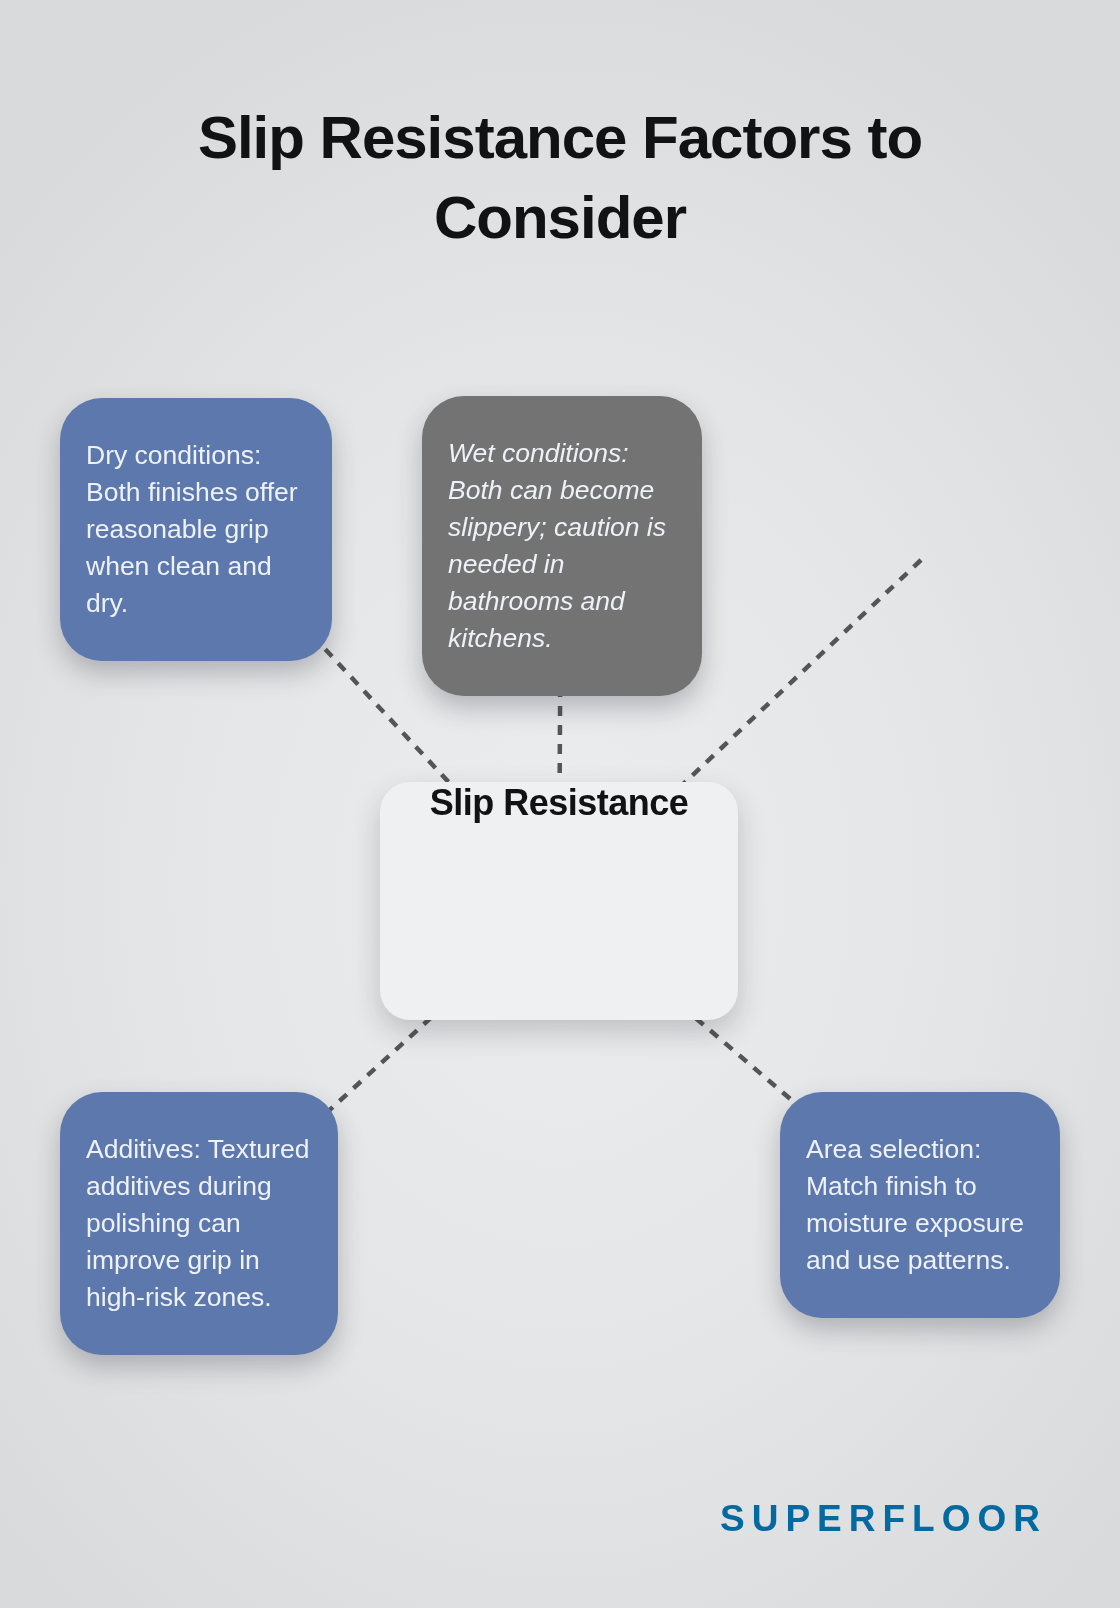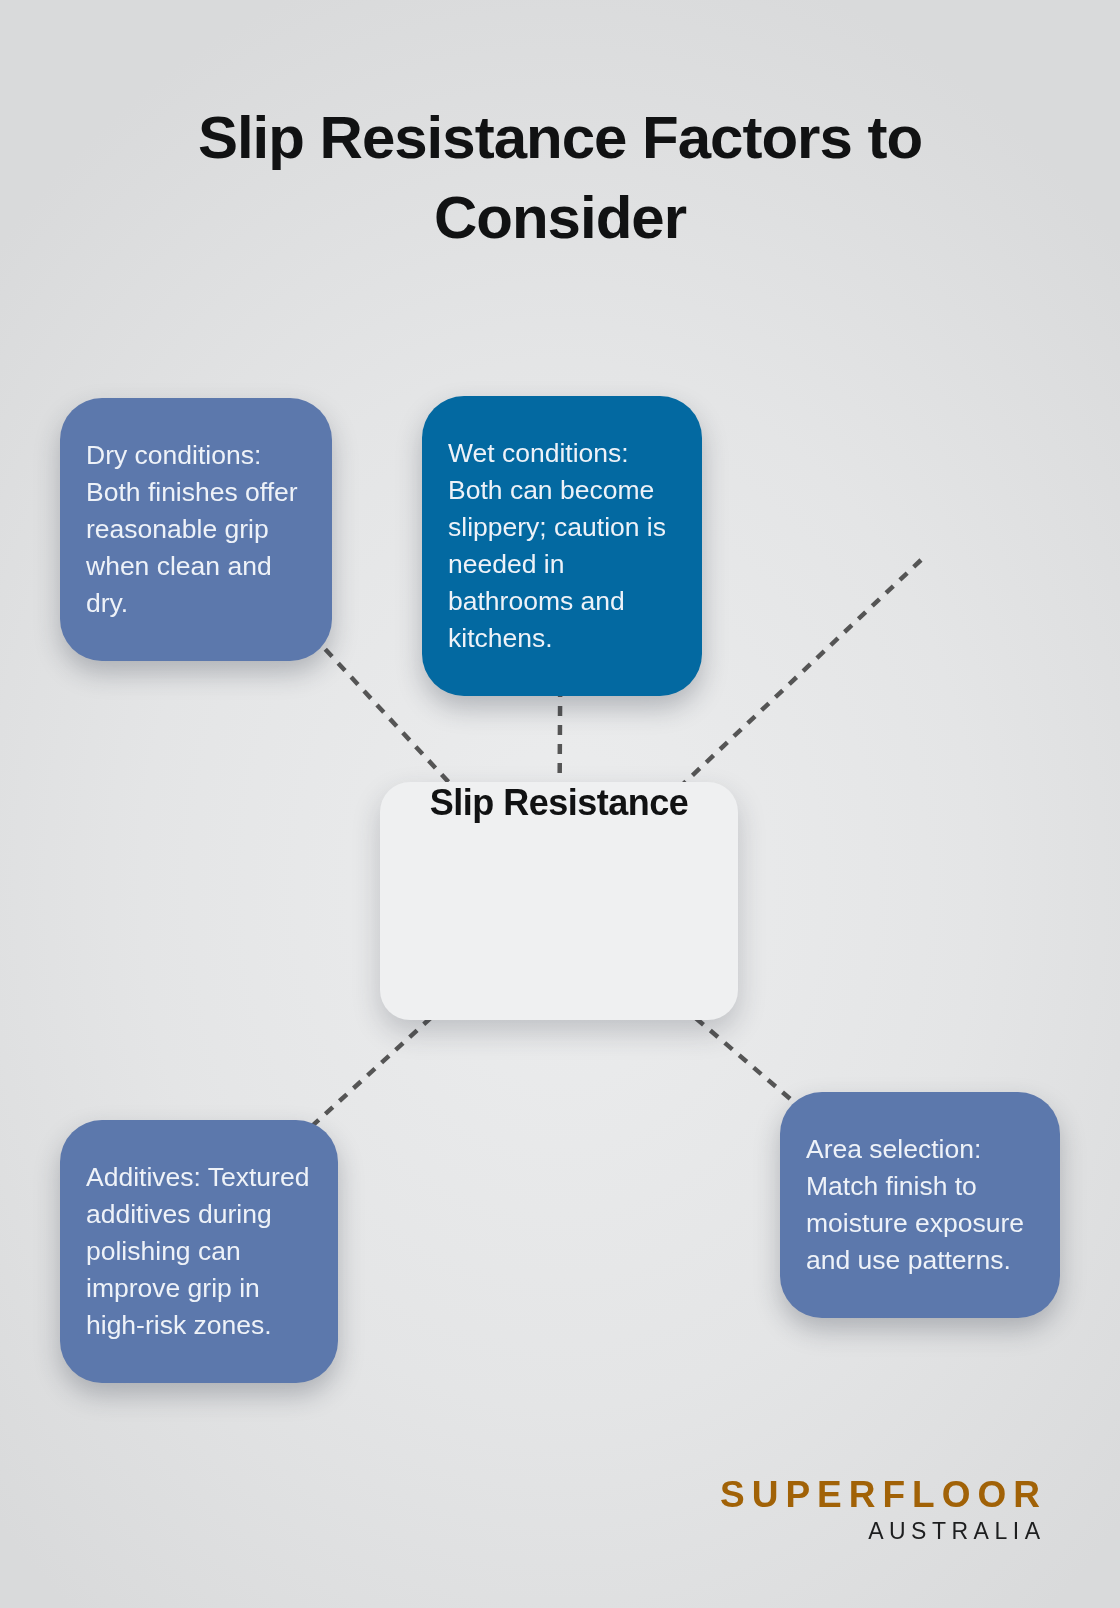--- a/index.html
+++ b/index.html
@@ -103,35 +103,34 @@
     <line class="connector" x1="561" y1="535" x2="559" y2="901" style="stroke: rgb(85, 85, 85);"></line>
     <line class="connector" x1="921" y1="560" x2="559" y2="901" style="stroke: rgb(85, 85, 85);"></line>
     <line class="connector" x1="199" y1="1229" x2="559" y2="901" style="stroke: rgb(85, 85, 85);"></line>
     <line class="connector" x1="920" y1="1210" x2="559" y2="901" style="stroke: rgb(85, 85, 85);"></line>
   </svg>
 
   <div class="node node-tl" style="background: rgb(92, 120, 172); color: rgb(238, 242, 248);">
     <span>Dry conditions: Both finishes offer reasonable grip when clean and dry.</span>
   </div>
 
-  <div class="node node-tm" style="background: #0369a1; color: rgb(238, 242, 248);">
+  <div class="node node-tm" style="background: #737373; color: rgb(238, 242, 248); font-style: italic;">
     <span>Wet conditions: Both can become slippery; caution is needed in bathrooms and kitchens.</span>
   </div>
 
 
   <div class="center-node" style="background: rgb(239, 240, 241);">
     <span class="center-label">Slip Resistance</span>
   </div>
 
-  <div class="node node-bl" style="background: rgb(92, 120, 172); color: rgb(238, 242, 248); margin-top: 28px;">
+  <div class="node node-bl" style="background: rgb(92, 120, 172); color: rgb(238, 242, 248);">
     <span>Additives: Textured additives during polishing can improve grip in high-risk zones.</span>
   </div>
 
   <div class="node node-br" style="background: rgb(92, 120, 172); color: rgb(238, 242, 248);">
     <span>Area selection: Match finish to moisture exposure and use patterns.</span>
   </div>
 
   <div class="brand">
-    <div class="brand-name" style="color: #a16207;">SUPERFLOOR</div>
-    <div class="brand-region" style="color: rgb(29, 30, 31);">AUSTRALIA</div>
+    <div class="brand-name" style="color: #0369a1; margin-top: 24px;">SUPERFLOOR</div>
   </div>
 
 </div>
 
 </body></html>

